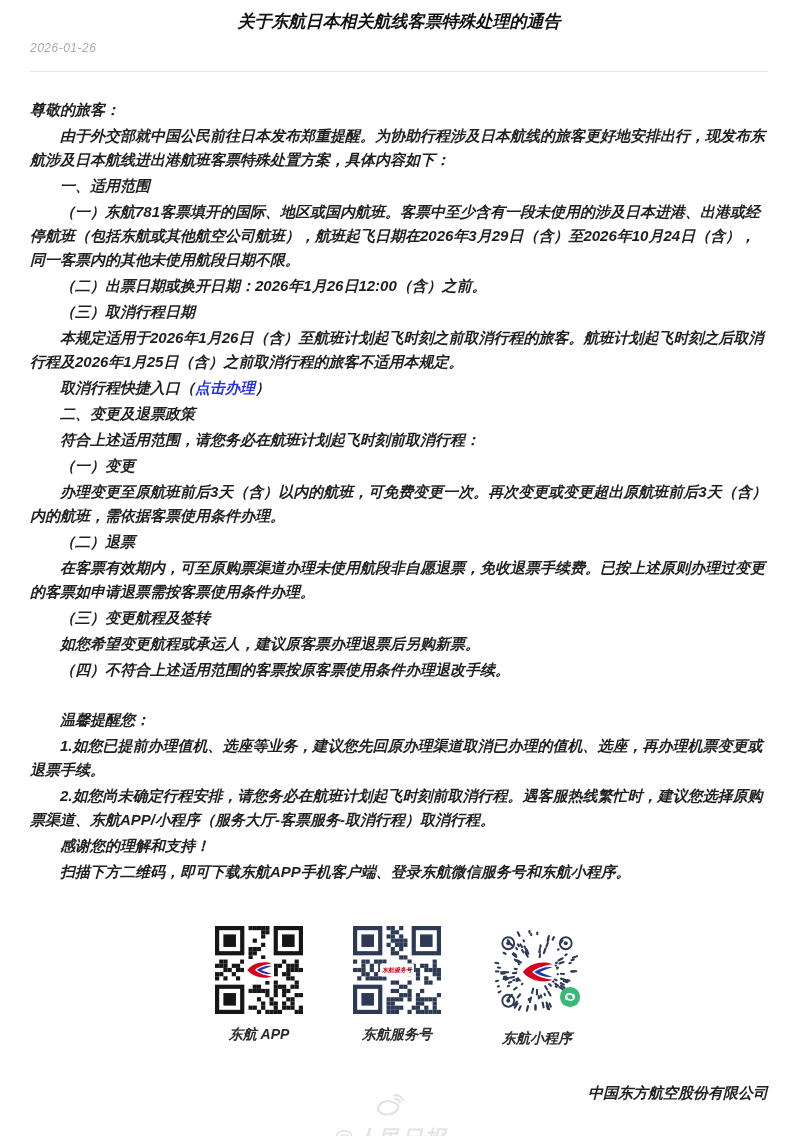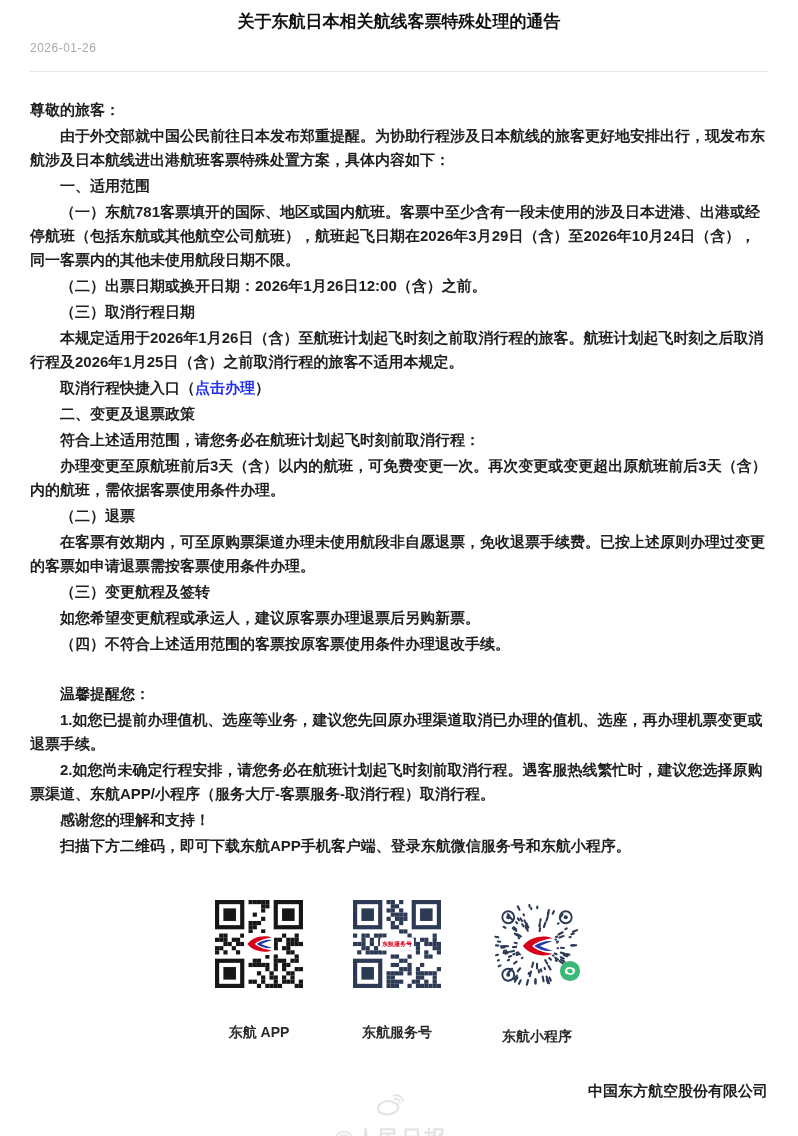--- a/index.html
+++ b/index.html
@@ -5,20 +5,21 @@
   html,body{margin:0;padding:0;background:#ffffff;}
   .page{
     position:relative;
     width:798px;height:1136px;
     background:#ffffff;
     font-family:"Liberation Sans","DejaVu Sans",sans-serif;
     color:var(--text,#1f1f1f);
     overflow:hidden;
     box-sizing:border-box;
     padding:0 30px;
+    font-style:italic;
   }
   .title{
     margin:10px 0 0;
     text-align:center;
     font-size:17px;
     font-weight:bold;
     color:#111;
   }
   .pub-date{
     margin-top:8px;
@@ -50,21 +51,21 @@
     font-weight:bold;
     cursor:pointer;
   }
   .qr-row{
     margin-top:42px;
     display:flex;
     justify-content:center;
     align-items:flex-start;
     gap:50px;
   }
-  .qr-item{display:flex;flex-direction:column;align-items:center;gap:24px;}
+  .qr-item{display:flex;flex-direction:column;align-items:center;}
   .qr-box{position:relative;width:88px;height:88px;}
   .qr-box svg.qr{width:100%;height:100%;display:block;}
   .qr-center{
     position:absolute;left:50%;top:50%;
     transform:translate(-50%,-50%);
     background:#fff;
     display:flex;align-items:center;justify-content:center;
   }
   .qr-center.logo{width:30px;height:22px;}
   .qr-center.tiny{width:34px;height:13px;border-radius:2px;}
@@ -125,20 +126,21 @@
     <p class="noindent">尊敬的旅客：</p>
     <p class="indent">由于外交部就中国公民前往日本发布郑重提醒。为协助行程涉及日本航线的旅客更好地安排出行，现发布东航涉及日本航线进出港航班客票特殊处置方案，具体内容如下：</p>
     <p class="indent">一、适用范围</p>
     <p class="indent">（一）东航781客票填开的国际、地区或国内航班。客票中至少含有一段未使用的涉及日本进港、出港或经停航班（包括东航或其他航空公司航班），航班起飞日期在2026年3月29日（含）至2026年10月24日（含），同一客票内的其他未使用航段日期不限。</p>
     <p class="indent">（二）出票日期或换开日期：2026年1月26日12:00（含）之前。</p>
     <p class="indent">（三）取消行程日期</p>
     <p class="indent">本规定适用于2026年1月26日（含）至航班计划起飞时刻之前取消行程的旅客。航班计划起飞时刻之后取消行程及2026年1月25日（含）之前取消行程的旅客不适用本规定。</p>
     <p class="indent"><span>取消行程快捷入口（</span><a class="link">点击办理</a><span>）</span></p>
     <p class="indent">二、变更及退票政策</p>
     <p class="indent">符合上述适用范围，请您务必在航班计划起飞时刻前取消行程：</p>
+    <p class="indent">（一）变更</p>
     <p class="indent">办理变更至原航班前后3天（含）以内的航班，可免费变更一次。再次变更或变更超出原航班前后3天（含）内的航班，需依据客票使用条件办理。</p>
     <p class="indent">（二）退票</p>
     <p class="indent">在客票有效期内，可至原购票渠道办理未使用航段非自愿退票，免收退票手续费。已按上述原则办理过变更的客票如申请退票需按客票使用条件办理。</p>
     <p class="indent">（三）变更航程及签转</p>
     <p class="indent">如您希望变更航程或承运人，建议原客票办理退票后另购新票。</p>
     <p class="indent">（四）不符合上述适用范围的客票按原客票使用条件办理退改手续。</p>
     <p class="indent gap">温馨提醒您：</p>
     <p class="indent">1.如您已提前办理值机、选座等业务，建议您先回原办理渠道取消已办理的值机、选座，再办理机票变更或退票手续。</p>
     <p class="indent">2.如您尚未确定行程安排，请您务必在航班计划起飞时刻前取消行程。遇客服热线繁忙时，建议您选择原购票渠道、东航APP/小程序（服务大厅-客票服务-取消行程）取消行程。</p>
     <p class="indent">感谢您的理解和支持！</p>

